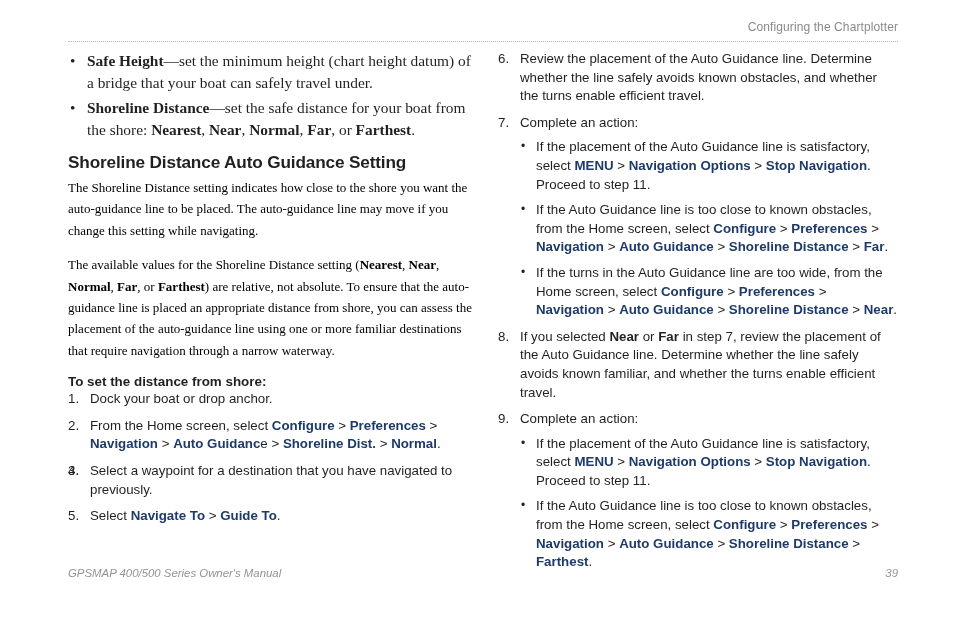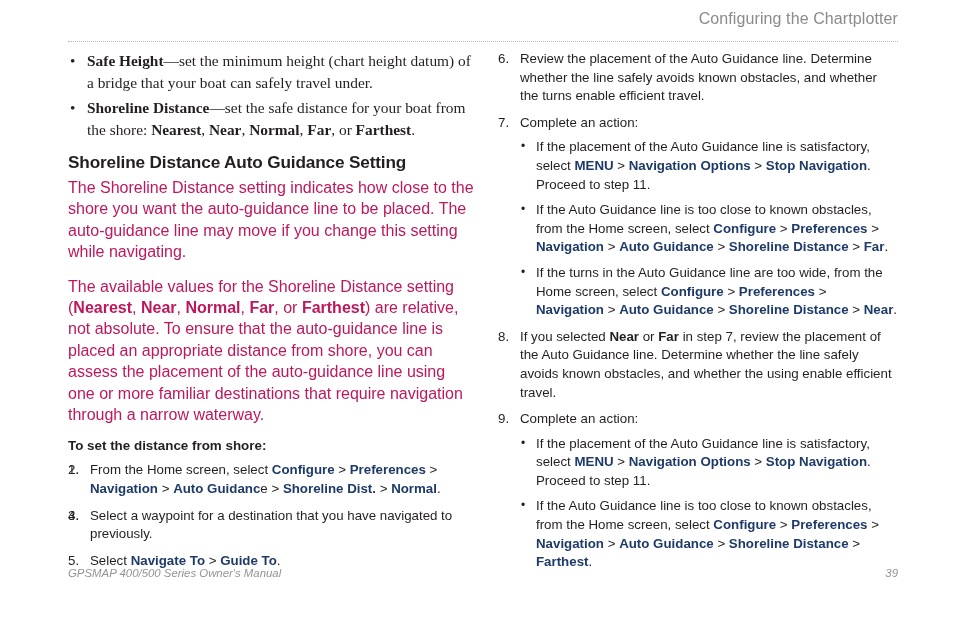--- a/index.html
+++ b/index.html
@@ -21,25 +21,25 @@
     position: absolute;
     left: 0; top: 0;
     width: 954px;
     height: 618px;
   }
 
   
   .running-head {
     position: absolute;
     left: 68px;
-    top: 10px;
+    top: 20px;
     width: 830px;
     text-align: right;
     font-family: "Liberation Sans", sans-serif;
-    font-size: 16px;
+    font-size: 12px;
     color: #8a8a8d;
     letter-spacing: 0.1px;
   }
   .head-rule {
     position: absolute;
     left: 68px;
     top: 41px;
     width: 830px;
     height: 1px;
     border-top: 1px dotted #b9b9bc;
@@ -74,25 +74,25 @@
   h2.section-title {
     font-family: "Liberation Sans", sans-serif;
     font-size: 17.2px;
     font-weight: bold;
     color: #231f20;
     margin: 12px 0 4px 0;
     letter-spacing: -0.15px;
   }
 
   p.serif-para {
-    font-family: Liberation Sans, sans-serif;
-    font-size: 16px;
+    font-family: Liberation Serif, serif;
+    font-size: 13px;
     line-height: 21.4px;
     margin: 0 0 13px 0;
-    color: #be185d;
+    color: #000000;
   }
 
   h3.sub-title {
     font-family: "Liberation Sans", sans-serif;
     font-size: 13.4px;
     font-weight: bold;
     color: #231f20;
     margin: 4px 0 1px 0;
   }
 
@@ -184,37 +184,37 @@
     <h2 class="section-title">Shoreline Distance Auto Guidance Setting</h2>
 
     <div>
         <p class="serif-para"><span>The Shoreline Distance setting indicates how close to the shore you want the auto-guidance line to be placed. The auto-guidance line may move if you change this setting while navigating.</span></p>
         <p class="serif-para"><span>The available values for the Shoreline Distance setting (</span><span class="b">Nearest</span><span>, </span><span class="b">Near</span><span>, </span><span class="b">Normal</span><span>, </span><span class="b">Far</span><span>, or </span><span class="b">Farthest</span><span>) are relative, not absolute. To ensure that the auto-guidance line is placed an appropriate distance from shore, you can assess the placement of the auto-guidance line using one or more familiar destinations that require navigation through a narrow waterway.</span></p>
       </div>
 
     <h3 class="sub-title">To set the distance from shore:</h3>
 
     <ol class="steps">
-        <li><span class="num">1.</span></li>
+        <li><span class="num">1.</span><span><span>Dock your boat or drop anchor.</span></span></li>
         <li><span class="num">2.</span><span><span>From the Home screen, select </span><span class="ui">Configure</span><span> &gt; </span><span class="ui">Preferences</span><span> &gt; </span><span class="ui">Navigation</span><span> &gt; </span><span class="ui">Auto Guidanc</span><span>e</span><span> &gt; </span><span class="ui">Shoreline Dist.</span><span> &gt; </span><span class="ui">Normal</span><span>.</span></span></li>
         <li><span class="num">3.</span></li>
         <li><span class="num">4.</span><span><span>Select a waypoint for a destination that you have navigated to previously.</span></span></li>
         <li><span class="num">5.</span><span><span>Select </span><span class="ui">Navigate To</span><span> &gt; </span><span class="ui">Guide To</span><span>.</span></span></li>
       </ol>
   </div>
 
   <div class="col col-right">
     <ol class="steps">
         <li><span class="num">6.</span><span><span>Review the placement of the Auto Guidance line. Determine whether the line safely avoids known obstacles, and whether the turns enable efficient travel.</span></span></li>
         <li><span class="num">7.</span><span><span>Complete an action:</span></span><ul class="subbullets">
             <li><span class="bt">•</span><span>If the placement of the Auto Guidance line is satisfactory, select </span><span class="ui">MENU</span><span> &gt; </span><span class="ui">Navigation Options</span><span> &gt; </span><span class="ui">Stop Navigation</span><span>. Proceed to step 11.</span></li>
             <li><span class="bt">•</span><span>If the Auto Guidance line is too close to known obstacles, from the Home screen, select </span><span class="ui">Configure</span><span> &gt; </span><span class="ui">Preferences</span><span> &gt; </span><span class="ui">Navigation</span><span> &gt; </span><span class="ui">Auto Guidance</span><span> &gt; </span><span class="ui">Shoreline Distance</span><span> &gt; </span><span class="ui">Far</span><span>.</span></li>
             <li><span class="bt">•</span><span>If the turns in the Auto Guidance line are too wide, from the Home screen, select </span><span class="ui">Configure</span><span> &gt; </span><span class="ui">Preferences</span><span> &gt; </span><span class="ui">Navigation</span><span> &gt; </span><span class="ui">Auto Guidance</span><span> &gt; </span><span class="ui">Shoreline Distance</span><span> &gt; </span><span class="ui">Near</span><span>.</span></li>
           </ul></li>
-        <li><span class="num">8.</span><span><span>If you selected </span><span class="b">Near</span><span> or </span><span class="b">Far</span><span> in step 7, review the placement of the Auto Guidance line. Determine whether the line safely avoids known obstacles, and whether the using enable efficient travel.</span></span></li>
+        <li><span class="num">8.</span><span><span>If you selected </span><span class="b">Near</span><span> or </span><span class="b">Far</span><span> in step 7, review the placement of the Auto Guidance line. Determine whether the line safely avoids known familiar, and whether the turns enable efficient travel.</span></span></li>
         <li><span class="num">9.</span><span><span>Complete an action:</span></span><ul class="subbullets">
             <li><span class="bt">•</span><span>If the placement of the Auto Guidance line is satisfactory, select </span><span class="ui">MENU</span><span> &gt; </span><span class="ui">Navigation Options</span><span> &gt; </span><span class="ui">Stop Navigation</span><span>. Proceed to step 11.</span></li>
             <li><span class="bt">•</span><span>If the Auto Guidance line is too close to known obstacles, from the Home screen, select </span><span class="ui">Configure</span><span> &gt; </span><span class="ui">Preferences</span><span> &gt; </span><span class="ui">Navigation</span><span> &gt; </span><span class="ui">Auto Guidance</span><span> &gt; </span><span class="ui">Shoreline Distance</span><span> &gt; </span><span class="ui">Farthest</span><span>.</span></li>
           </ul></li>
       </ol>
   </div>
 
   <div class="footer">
     <span class="manual">GPSMAP 400/500 Series Owner's Manual</span>
     <span class="pageno">39</span>

